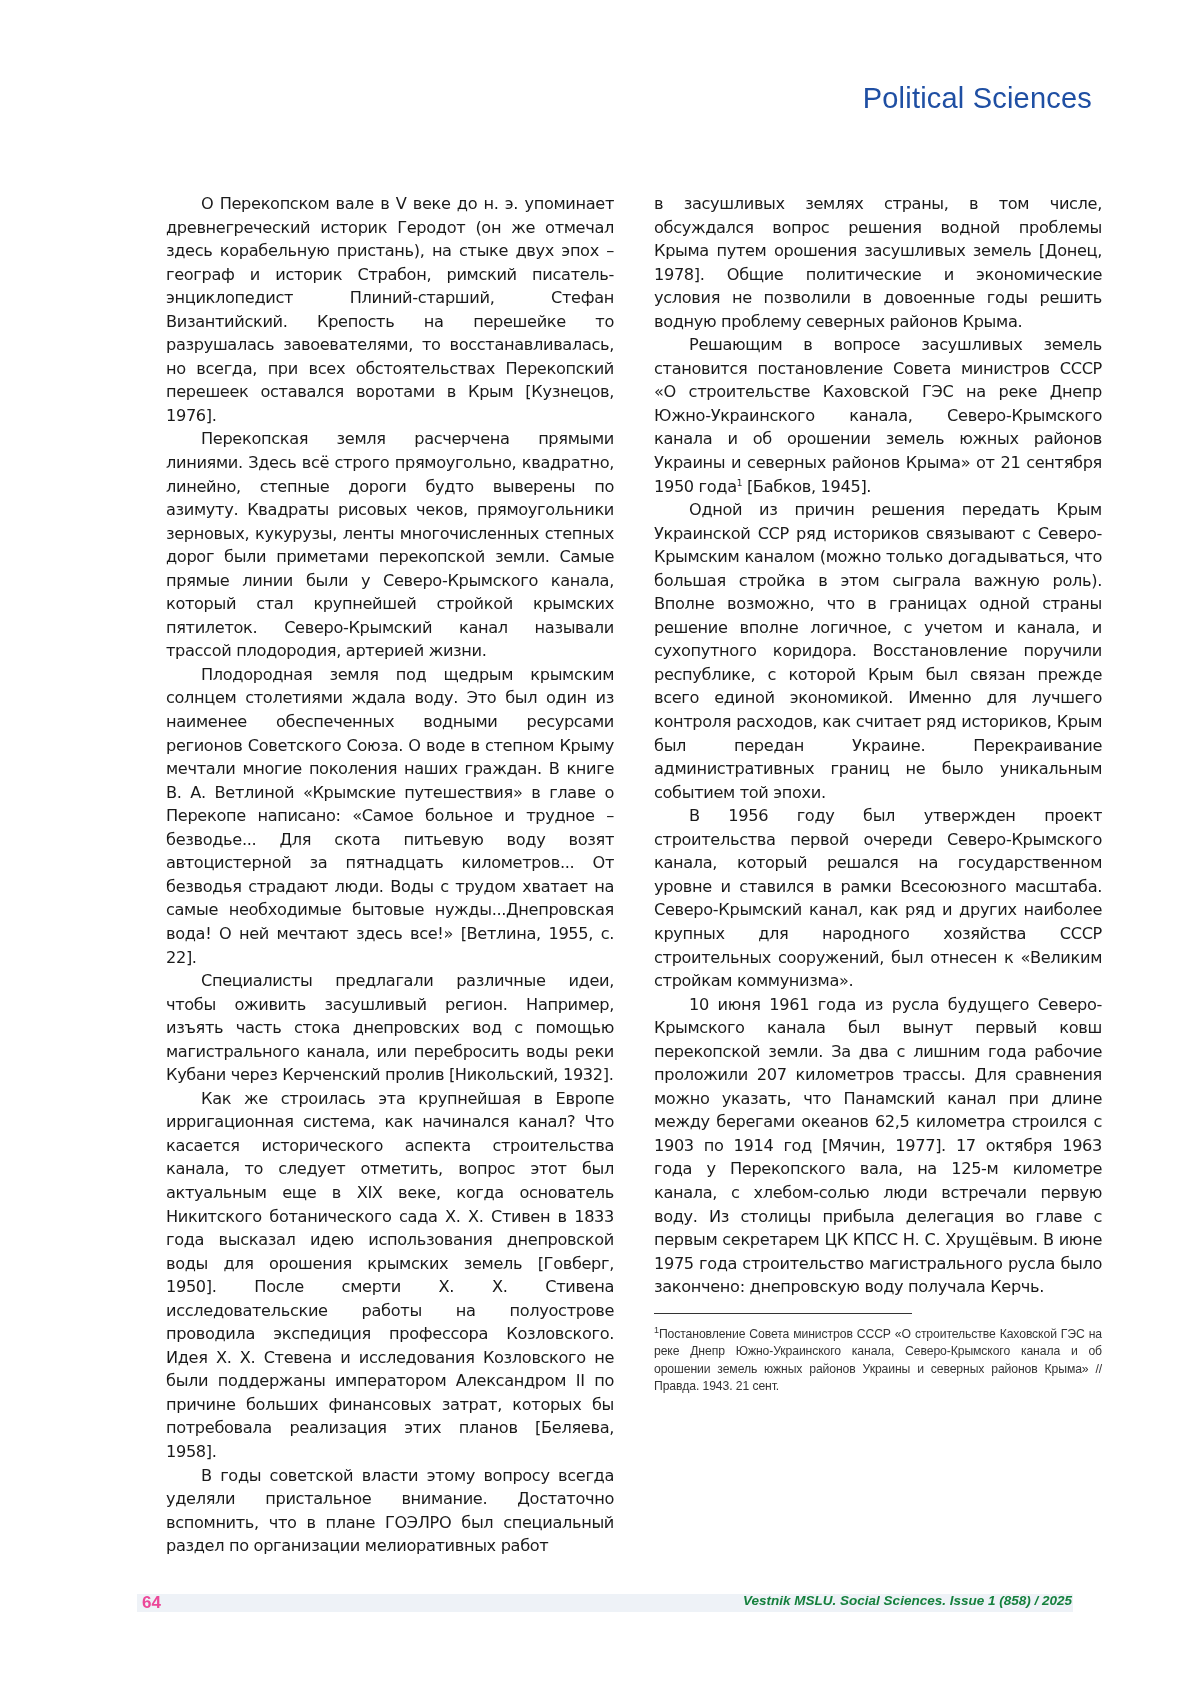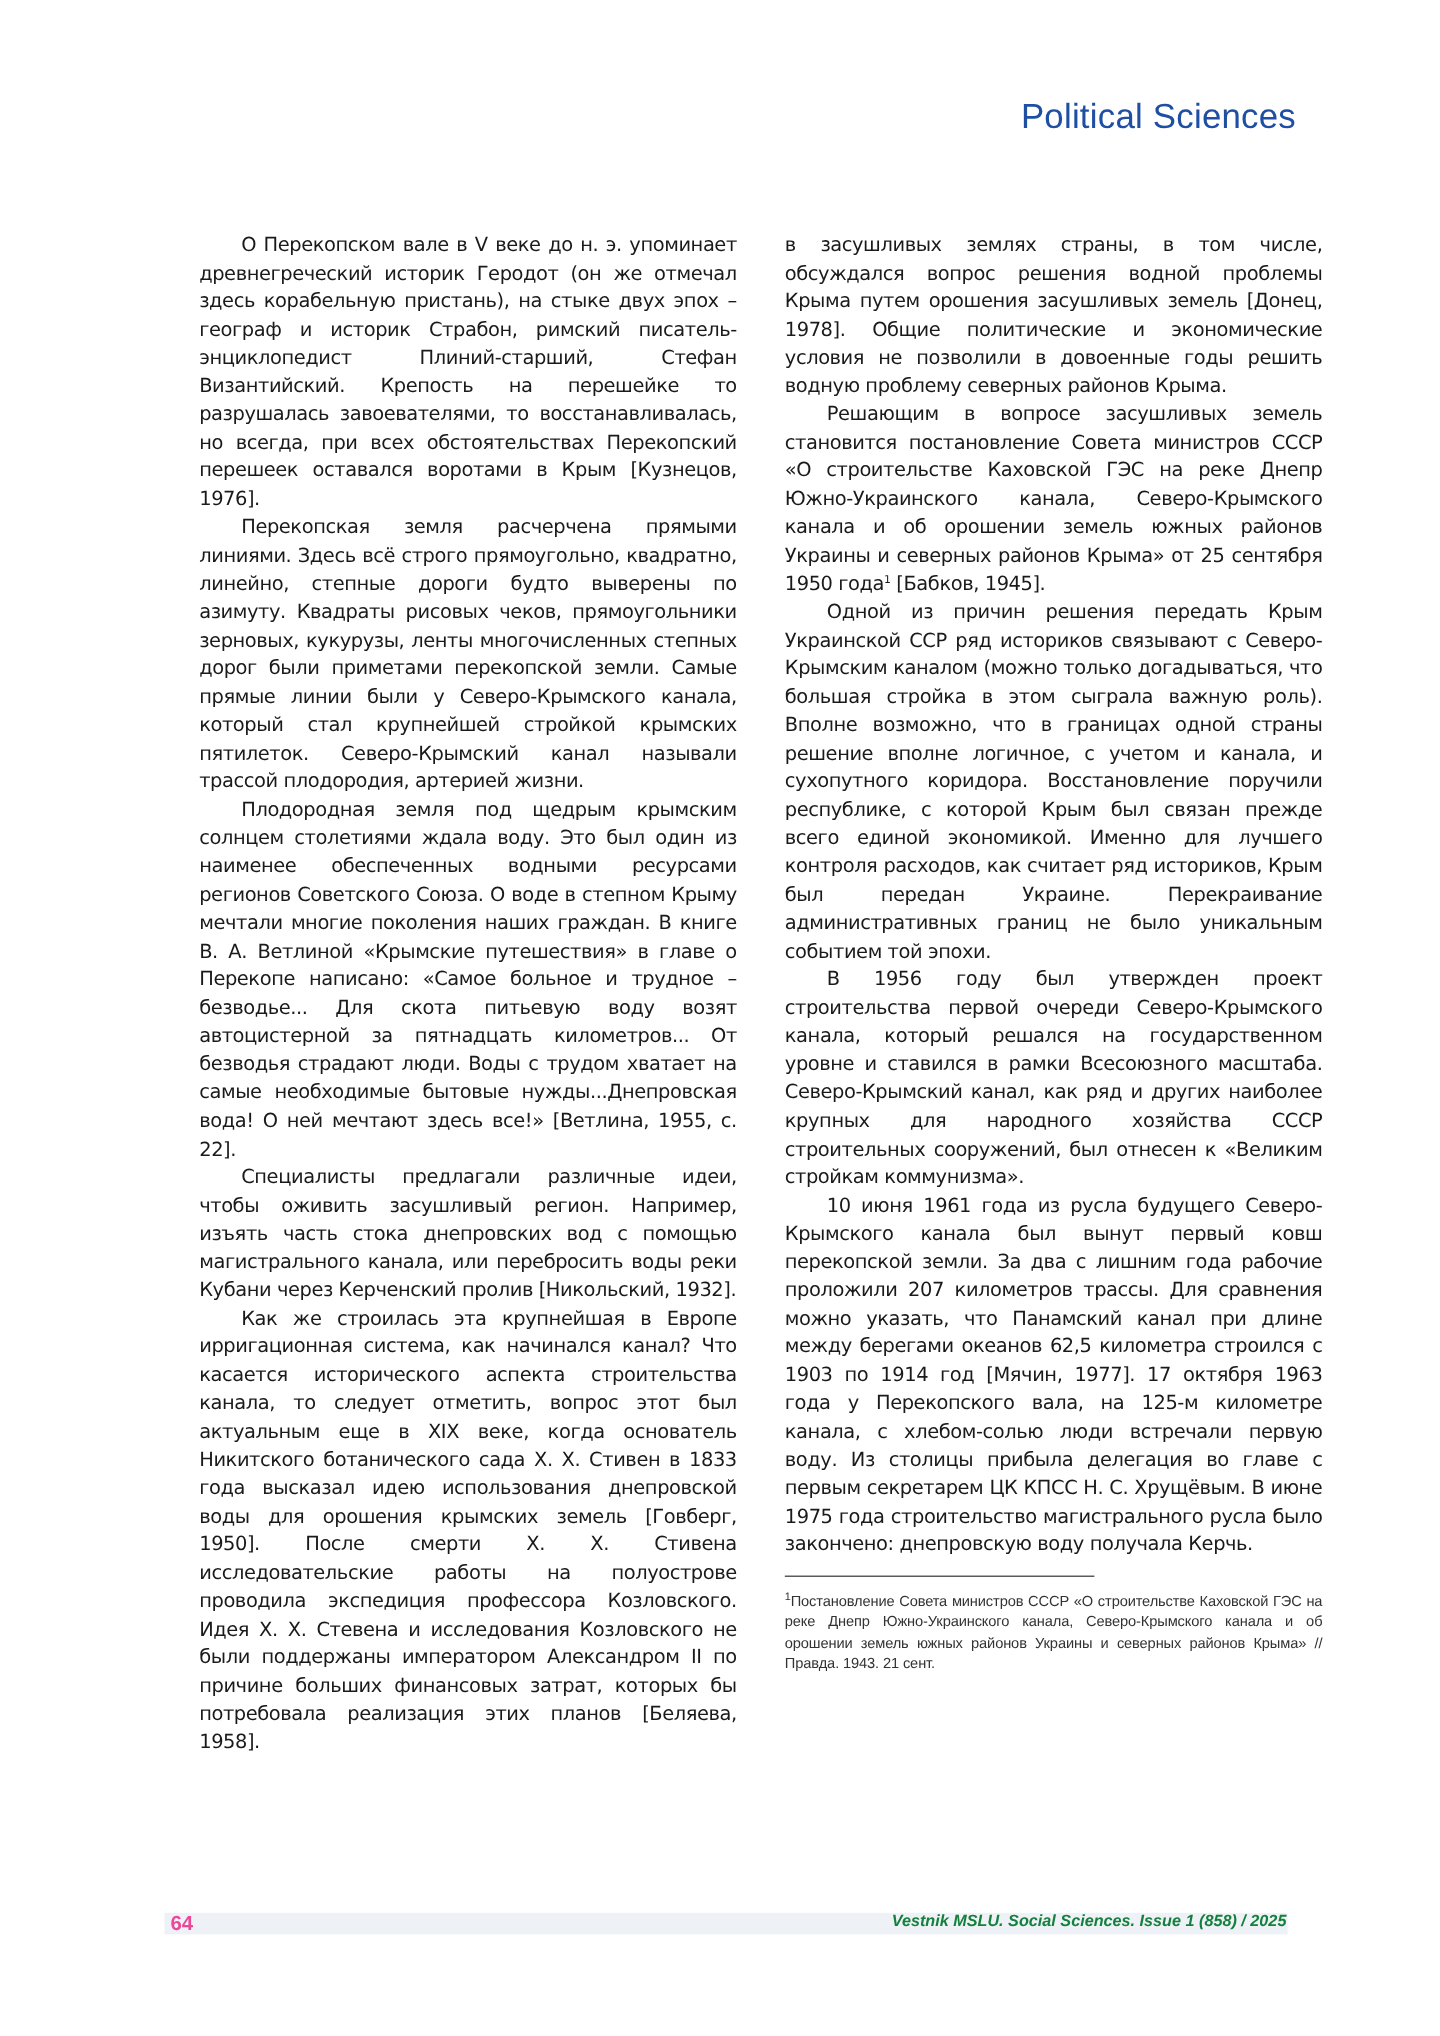--- a/index.html
+++ b/index.html
@@ -1,18 +1,18 @@
 <!DOCTYPE html>
 <html><head>
 <meta charset="utf-8">
 <style>
   html, body { margin: 0; padding: 0; background: #ffffff; }
   body { width: 1200px; height: 1697px; position: relative; overflow: hidden; }
   .header-title {
-    position: absolute; right: 120px; top: 82px;
+    position: absolute; right: 108px; top: 82px;
     font-family: "Liberation Sans", sans-serif; font-size: 29px;
     color: #1f4fa3; letter-spacing: 0.2px;
   }
   .columns {
     position: absolute; top: 192px; left: 138px; width: 936px;
     display: flex; justify-content: space-between; margin-left: 28px;
   }
   .col { width: 448px; }
   .col p {
     margin: 0; font-family: "DejaVu Sans", sans-serif; font-size: 16.2px;
@@ -46,24 +46,25 @@
 
 <div class="header-title">Political Sciences</div>
 
 <div class="columns">
   <div class="col">
     <p>О Перекопском вале в V веке до н. э. упоминает древнегреческий историк Геродот (он же отмечал здесь корабельную пристань), на стыке двух эпох – географ и историк Страбон, римский писатель-энциклопедист Плиний-старший, Стефан Византийский. Крепость на перешейке то разрушалась завоевателями, то восстанавливалась, но всегда, при всех обстоятельствах Перекопский перешеек оставался воротами в Крым [Кузнецов, 1976].</p>
     <p>Перекопская земля расчерчена прямыми линиями. Здесь всё строго прямоугольно, квадратно, линейно, степные дороги будто выверены по азимуту. Квадраты рисовых чеков, прямоугольники зерновых, кукурузы, ленты многочисленных степных дорог были приметами перекопской земли. Самые прямые линии были у Северо-Крымского канала, который стал крупнейшей стройкой крымских пятилеток. Северо-Крымский канал называли трассой плодородия, артерией жизни.</p>
     <p>Плодородная земля под щедрым крымским солнцем столетиями ждала воду. Это был один из наименее обеспеченных водными ресурсами регионов Советского Союза. О воде в степном Крыму мечтали многие поколения наших граждан. В книге В. А. Ветлиной «Крымские путешествия» в главе о Перекопе написано: «Самое больное и трудное – безводье... Для скота питьевую воду возят автоцистерной за пятнадцать километров... От безводья страдают люди. Воды с трудом хватает на самые необходимые бытовые нужды...Днепровская вода! О ней мечтают здесь все!» [Ветлина, 1955, с. 22].</p>
     <p>Специалисты предлагали различные идеи, чтобы оживить засушливый регион. Например, изъять часть стока днепровских вод с помощью магистрального канала, или перебросить воды реки Кубани через Керченский пролив [Никольский, 1932].</p>
     <p>Как же строилась эта крупнейшая в Европе ирригационная система, как начинался канал? Что касается исторического аспекта строительства канала, то следует отметить, вопрос этот был актуальным еще в XIX веке, когда основатель Никитского ботанического сада Х. Х. Стивен в 1833 года высказал идею использования днепровской воды для орошения крымских земель [Говберг, 1950]. После смерти Х. Х. Стивена исследовательские работы на полуострове проводила экспедиция профессора Козловского. Идея Х. Х. Стевена и исследования Козловского не были поддержаны императором Александром II по причине больших финансовых затрат, которых бы потребовала реализация этих планов [Беляева, 1958].</p>
+    <p>В годы советской власти этому вопросу всегда уделяли пристальное внимание. Достаточно вспомнить, что в плане ГОЭЛРО был специальный раздел по организации мелиоративных работ</p>
   </div>
   <div class="col">
     <p class="no-indent">в засушливых землях страны, в том числе, обсуждался вопрос решения водной проблемы Крыма путем орошения засушливых земель [Донец, 1978]. Общие политические и экономические условия не позволили в довоенные годы решить водную проблему северных районов Крыма.</p>
-    <p><span>Решающим в вопросе засушливых земель становится постановление Совета министров СССР «О строительстве Каховской ГЭС на реке Днепр Южно-Украинского канала, Северо-Крымского канала и об орошении земель южных районов Украины и северных районов Крыма» от 25 сентября 1950 года</span><sup>1</sup><span> [Бабков, 1945].</span></p>
+    <p><span>Решающим в вопросе засушливых земель становится постановление Совета министров СССР «О строительстве Каховской ГЭС на реке Днепр Южно-Украинского канала, Северо-Крымского канала и об орошении земель южных районов Украины и северных районов Крыма» от 21 сентября 1950 года</span><sup>1</sup><span> [Бабков, 1945].</span></p>
     <p>Одной из причин решения передать Крым Украинской ССР ряд историков связывают с Северо-Крымским каналом (можно только догадываться, что большая стройка в этом сыграла важную роль). Вполне возможно, что в границах одной страны решение вполне логичное, с учетом и канала, и сухопутного коридора. Восстановление поручили республике, с которой Крым был связан прежде всего единой экономикой. Именно для лучшего контроля расходов, как считает ряд историков, Крым был передан Украине. Перекраивание административных границ не было уникальным событием той эпохи.</p>
     <p>В 1956 году был утвержден проект строительства первой очереди Северо-Крымского канала, который решался на государственном уровне и ставился в рамки Всесоюзного масштаба. Северо-Крымский канал, как ряд и других наиболее крупных для народного хозяйства СССР строительных сооружений, был отнесен к «Великим стройкам коммунизма».</p>
     <p>10 июня 1961 года из русла будущего Северо-Крымского канала был вынут первый ковш перекопской земли. За два с лишним года рабочие проложили 207 километров трассы. Для сравнения можно указать, что Панамский канал при длине между берегами океанов 62,5 километра строился с 1903 по 1914 год [Мячин, 1977]. 17 октября 1963 года у Перекопского вала, на 125-м километре канала, с хлебом-солью люди встречали первую воду. Из столицы прибыла делегация во главе с первым секретарем ЦК КПСС Н. С. Хрущёвым. В июне 1975 года строительство магистрального русла было закончено: днепровскую воду получала Керчь.</p>
     <div class="fn-rule"></div>
     <div class="footnote"><sup>1</sup><span>Постановление Совета министров СССР «О строительстве Каховской ГЭС на реке Днепр Южно-Украинского канала, Северо-Крымского канала и об орошении земель южных районов Украины и северных районов Крыма» // Правда. 1943. 21 сент.</span></div>
   </div>
 </div>
 
 <div class="footer-bar"></div>
 <div class="page-number">64</div>

